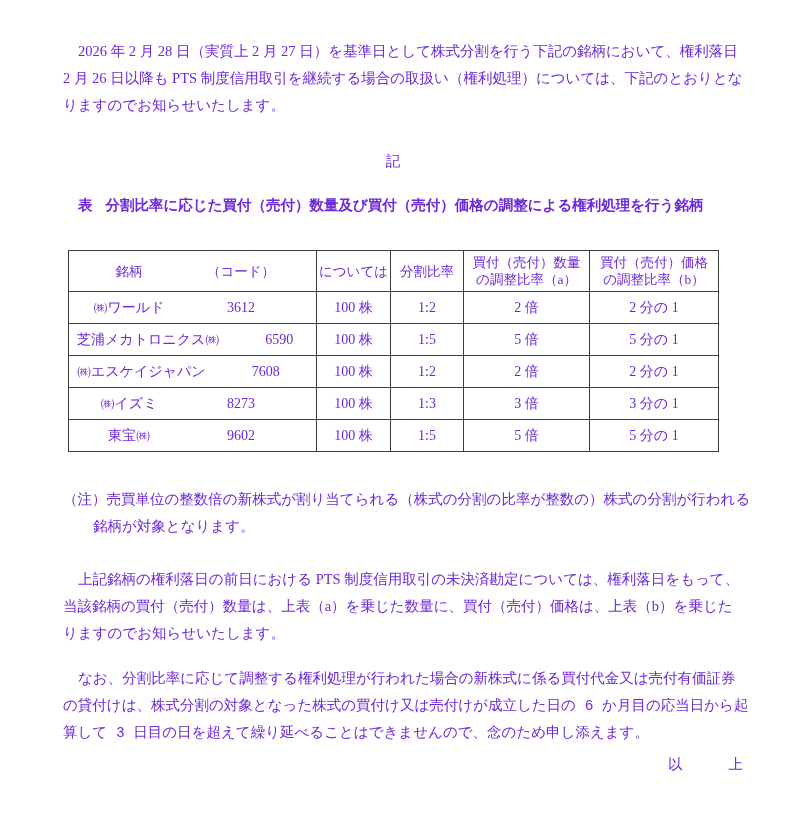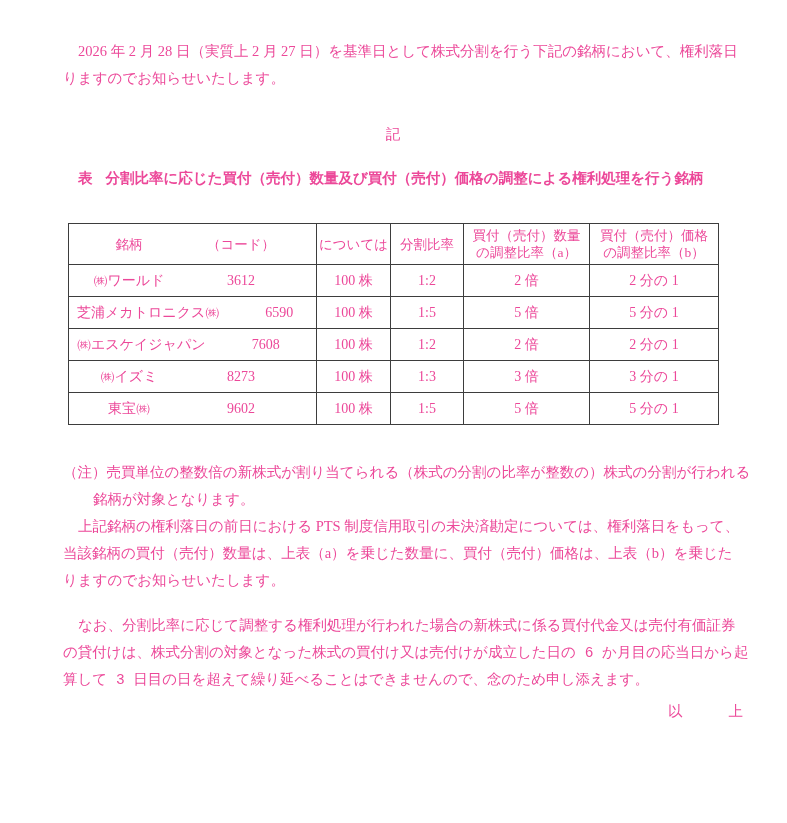--- a/index.html
+++ b/index.html
@@ -2,21 +2,21 @@
 <html><head>
 <meta charset="utf-8">
 <style>
   html, body { margin: 0; padding: 0; background: #ffffff; }
   .page {
     position: relative;
     width: 787px;
     height: 823px;
     box-sizing: border-box;
     background: #ffffff;
-    color: #ec4899;
+    color: #6d28d9;
     font-family: "Liberation Serif", "DejaVu Serif", serif;
     font-size: 14.5px;
     line-height: 27px;
     padding: 38px 62px 0 63px;
     overflow: hidden;
   }
   .para { margin: 0; }
   .line { white-space: nowrap; }
   .indent { padding-left: 15px; }
   .hang { padding-left: 30px; }
@@ -67,38 +67,39 @@
   }
   .name-cell-inner .nm { flex: 1 1 auto; text-align: center; }
   thead .name-cell-inner .nm { text-align: center; }
   .name-cell-inner .cd {
     flex: 0 0 120px;
     text-align: center;
     margin-right: 15px;
   }
 
   .note { margin-top: 34px; }
-  .p2 { }
+  .p2 { margin-top: 26px; }
   .p3 { margin-top: 19px; font-family: Liberation Mono, monospace; }
 
   .closing {
     margin-top: 4px;
     display: flex;
     justify-content: flex-end;
     margin-right: -18px;
   }
   .closing .gap2 { display: inline-block; width: 46px; }
 </style>
 </head>
 <body>
 
 <div class="page">
 
   <div class="para">
     <div class="line indent">2026 年 2 月 28 日（実質上 2 月 27 日）を基準日として株式分割を行う下記の銘柄において、権利落日</div>
+    <div class="line">2 月 26 日以降も PTS 制度信用取引を継続する場合の取扱い（権利処理）については、下記のとおりとな</div>
     <div class="line">りますのでお知らせいたします。</div>
   </div>
 
   <div class="section-marker">記</div>
 
   <div class="caption">
     <span class="cap-prefix">表</span><span>分割比率に応じた買付（売付）数量及び買付（売付）価格の調整による権利処理を行う銘柄</span>
   </div>
 
   <table class="sec-table">

